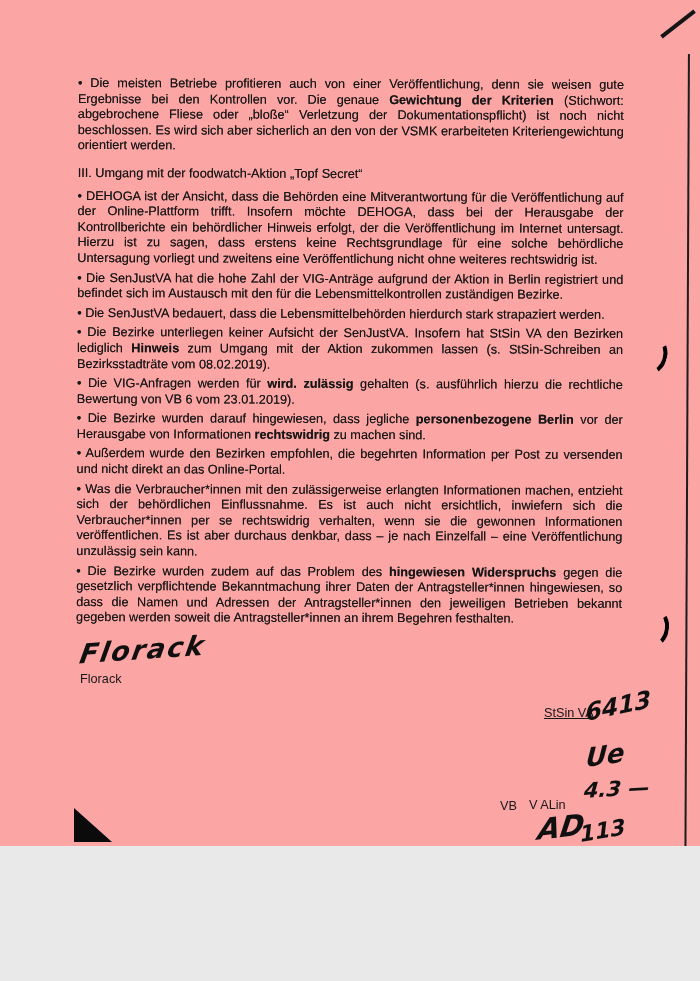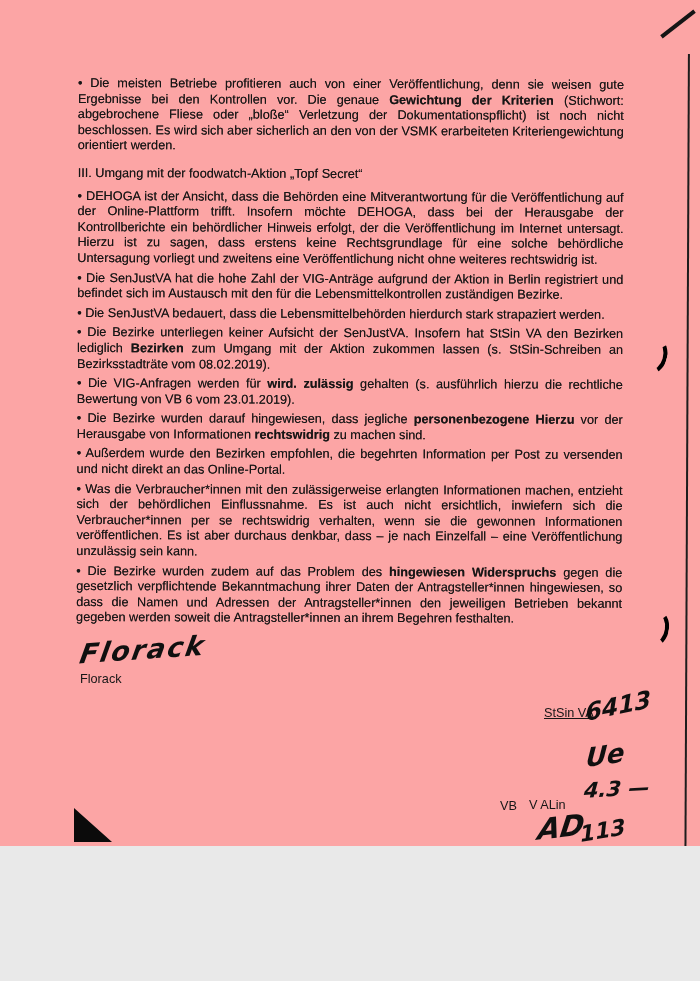--- a/index.html
+++ b/index.html
@@ -76,23 +76,23 @@
 <body>
 
 <div class="page">
 
   <div class="content">
     <p>• Die meisten Betriebe profitieren auch von einer Veröffentlichung, denn sie weisen gute Ergebnisse bei den Kontrollen vor. Die genaue <b>Gewichtung der Kriterien</b> (Stichwort: abgebrochene Fliese oder „bloße“ Verletzung der Dokumentationspflicht) ist noch nicht beschlossen. Es wird sich aber sicherlich an den von der VSMK erarbeiteten Kriteriengewichtung orientiert werden.</p>
     <p class="heading">III. Umgang mit der foodwatch-Aktion „Topf Secret“</p>
     <p>• DEHOGA ist der Ansicht, dass die Behörden eine Mitverantwortung für die Veröffentlichung auf der Online-Plattform trifft. Insofern möchte DEHOGA, dass bei der Herausgabe der Kontrollberichte ein behördlicher Hinweis erfolgt, der die Veröffentlichung im Internet untersagt. Hierzu ist zu sagen, dass erstens keine Rechtsgrundlage für eine solche behördliche Untersagung vorliegt und zweitens eine Veröffentlichung nicht ohne weiteres rechtswidrig ist.</p>
     <p>• Die SenJustVA hat die hohe Zahl der VIG-Anträge aufgrund der Aktion in Berlin registriert und befindet sich im Austausch mit den für die Lebensmittelkontrollen zuständigen Bezirke.</p>
     <p>• Die SenJustVA bedauert, dass die Lebensmittelbehörden hierdurch stark strapaziert werden.</p>
-    <p>• Die Bezirke unterliegen keiner Aufsicht der SenJustVA. Insofern hat StSin VA den Bezirken lediglich <b>Bezirken</b> zum Umgang mit der Aktion zukommen lassen (s. StSin-Schreiben an Bezirksstadträte vom 08.02.2019).</p>
+    <p>• Die Bezirke unterliegen keiner Aufsicht der SenJustVA. Insofern hat StSin VA den Bezirken lediglich <b>Hinweis</b> zum Umgang mit der Aktion zukommen lassen (s. StSin-Schreiben an Bezirksstadträte vom 08.02.2019).</p>
     <p>• Die VIG-Anfragen werden für <b>wird. zulässig</b> gehalten (s. ausführlich hierzu die rechtliche Bewertung von VB 6 vom 23.01.2019).</p>
-    <p>• Die Bezirke wurden darauf hingewiesen, dass jegliche <b>personenbezogene Hierzu</b> vor der Herausgabe von Informationen <b>rechtswidrig</b> zu machen sind.</p>
+    <p>• Die Bezirke wurden darauf hingewiesen, dass jegliche <b>personenbezogene Berlin</b> vor der Herausgabe von Informationen <b>rechtswidrig</b> zu machen sind.</p>
     <p>• Außerdem wurde den Bezirken empfohlen, die begehrten Information per Post zu versenden und nicht direkt an das Online-Portal.</p>
     <p>• Was die Verbraucher*innen mit den zulässigerweise erlangten Informationen machen, entzieht sich der behördlichen Einflussnahme. Es ist auch nicht ersichtlich, inwiefern sich die Verbraucher*innen per se rechtswidrig verhalten, wenn sie die gewonnen Informationen veröffentlichen. Es ist aber durchaus denkbar, dass – je nach Einzelfall – eine Veröffentlichung unzulässig sein kann.</p>
     <p>• Die Bezirke wurden zudem auf das Problem des <b>hingewiesen Widerspruchs</b> gegen die gesetzlich verpflichtende Bekanntmachung ihrer Daten der Antragsteller*innen hingewiesen, so dass die Namen und Adressen der Antragsteller*innen den jeweiligen Betrieben bekannt gegeben werden soweit die Antragsteller*innen an ihrem Begehren festhalten.</p>
   </div>
 
   <div class="hw sig-hand">Florack</div>
   <div class="sig-typed">Florack</div>
 
   <div class="appr-label lbl-0">StSin VA</div>
   <div class="hw mark-0">6413</div>

